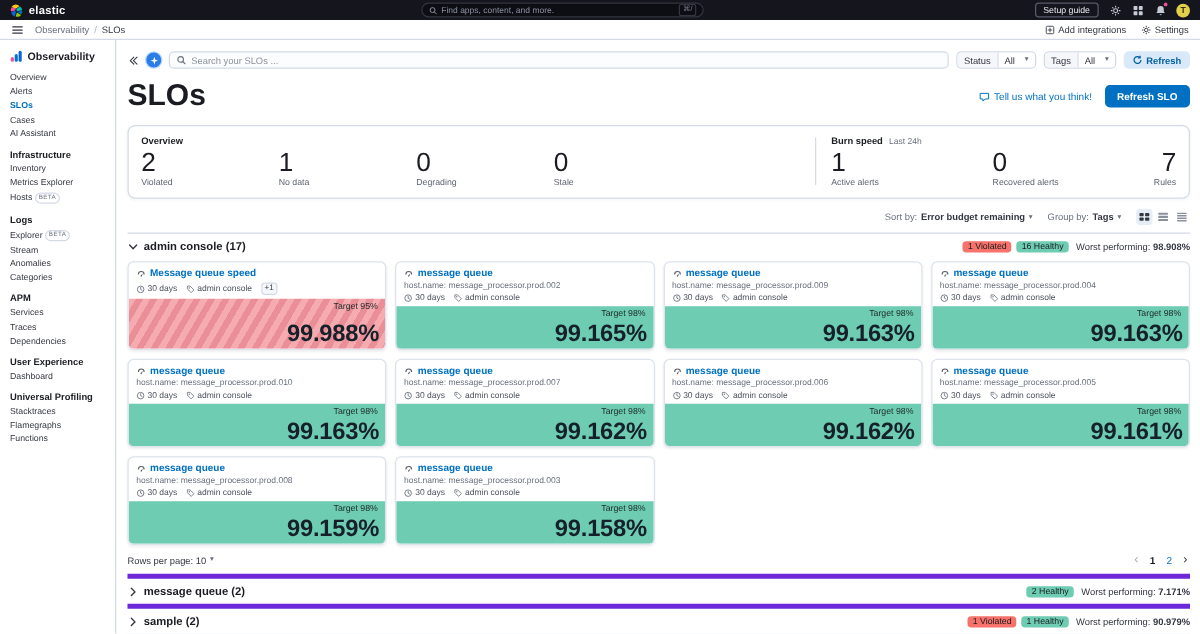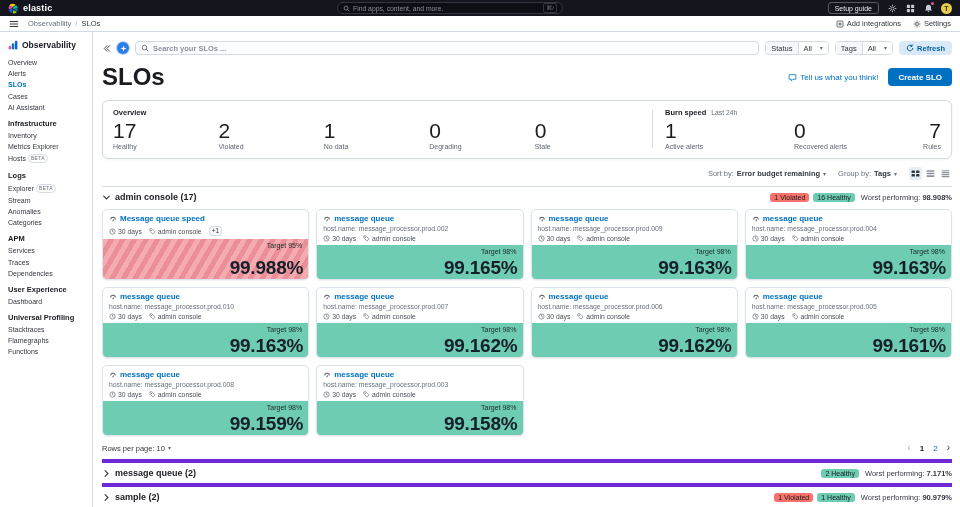--- a/index.html
+++ b/index.html
@@ -64,21 +64,21 @@
 
   .controls { display:flex; align-items:center; gap:6px; height:14px; }
   .ctl-icon { color:#343741; display:flex; cursor:pointer; }
   .ai-btn { width:12px; height:12px; border-radius:50%; background:#2b7de9;
     display:flex; align-items:center; justify-content:center; cursor:pointer;
     box-shadow:0 0 0 1px #bcd8f5; flex:0 0 auto; }
   .slo-search { flex:1; min-width:0; height:14px; border:1px solid #d3dae6; border-radius:4px;
     background:#fbfdfe; display:flex; align-items:center; padding:0 5px; gap:4px;
     color:#69707d; }
   .slo-search input { flex:1; min-width:0; border:none; outline:none; background:transparent;
-    font-size:7.5px; color:#343741; font-family:inherit;font-weight:bold; }
+    font-size:7.5px; color:#343741; font-family:inherit; }
   .slo-search input::placeholder { color:#8b919e; }
   .select-group { display:flex; height:14px; border:1px solid #d3dae6; border-radius:4px;
     overflow:hidden; font-size:7.5px; cursor:pointer; flex:0 0 auto; }
   .select-label { background:#f5f7fa; padding:0 5px; display:flex; align-items:center;
     border-right:1px solid #d3dae6; color:#343741; }
   .select-value { background:#fff; padding:0 5px; display:flex; align-items:center; gap:8px; }
   .caret { color:#69707d; font-size:6px; line-height:1; }
   .refresh-btn { height:14px; background:#d9e9f8; color:#0061a6; font-size:7.5px;
     font-weight:bold; border-radius:4px; padding:0 7px; display:flex; gap:3px;
     align-items:center; flex:0 0 auto; }
@@ -414,32 +414,28 @@
 
     <div class="page-header">
       <h1 class="page-title">SLOs</h1>
       <div class="page-actions">
         <button class="feedback-btn">
           <svg viewBox="0 0 16 16" width="9" height="9">
             <path d="M2 3h12v8H9l-3 3v-3H2z" fill="none" stroke="currentColor" stroke-width="1.4" stroke-linejoin="round"></path>
           </svg>
           <span>Tell us what you think!</span>
         </button>
-        <button class="create-btn">Create SLO</button>
+        <button class="create-btn">Refresh SLO</button>
       </div>
     </div>
 
     <section class="overview-panel">
       <div class="ov-section">
         <div class="ov-title">Overview</div>
         <div class="stats-row">
-            <div class="stat">
-    <div class="stat-value">17</div>
-    <div class="stat-label">Healthy</div>
-  </div>
             <div class="stat">
     <div class="stat-value">2</div>
     <div class="stat-label">Violated</div>
   </div>
             <div class="stat">
     <div class="stat-value">1</div>
     <div class="stat-label">No data</div>
   </div>
             <div class="stat">
     <div class="stat-value">0</div>

